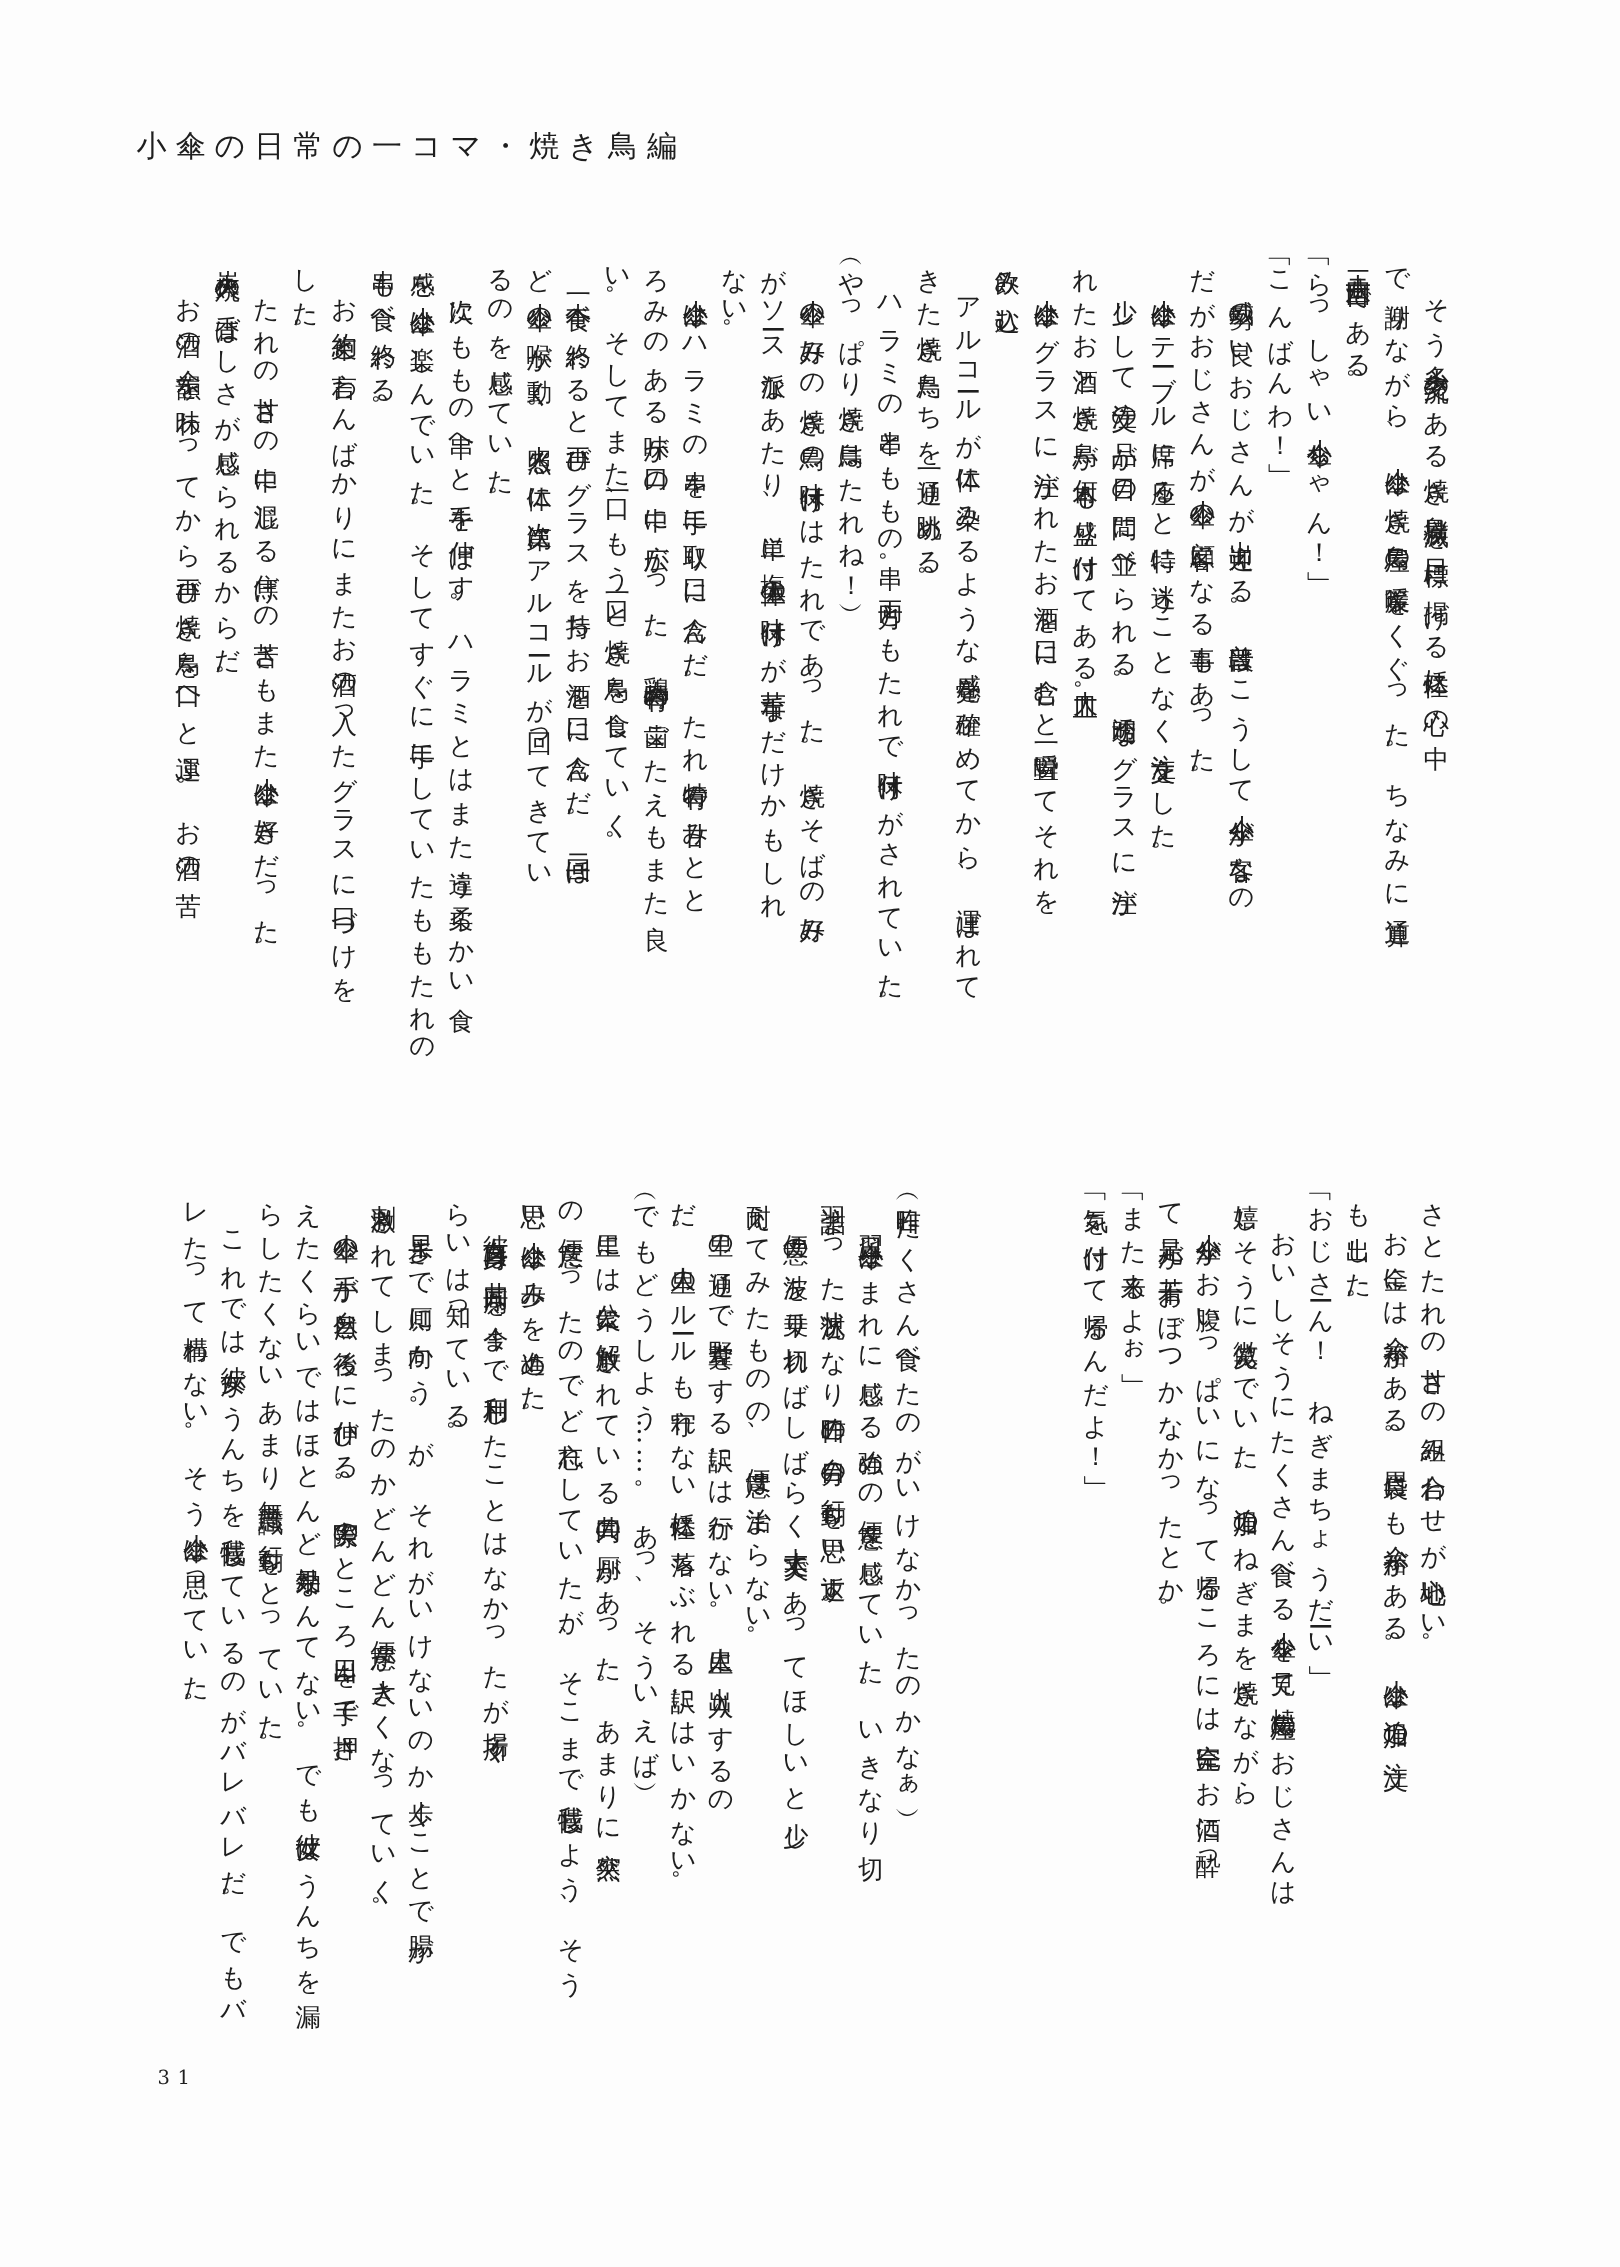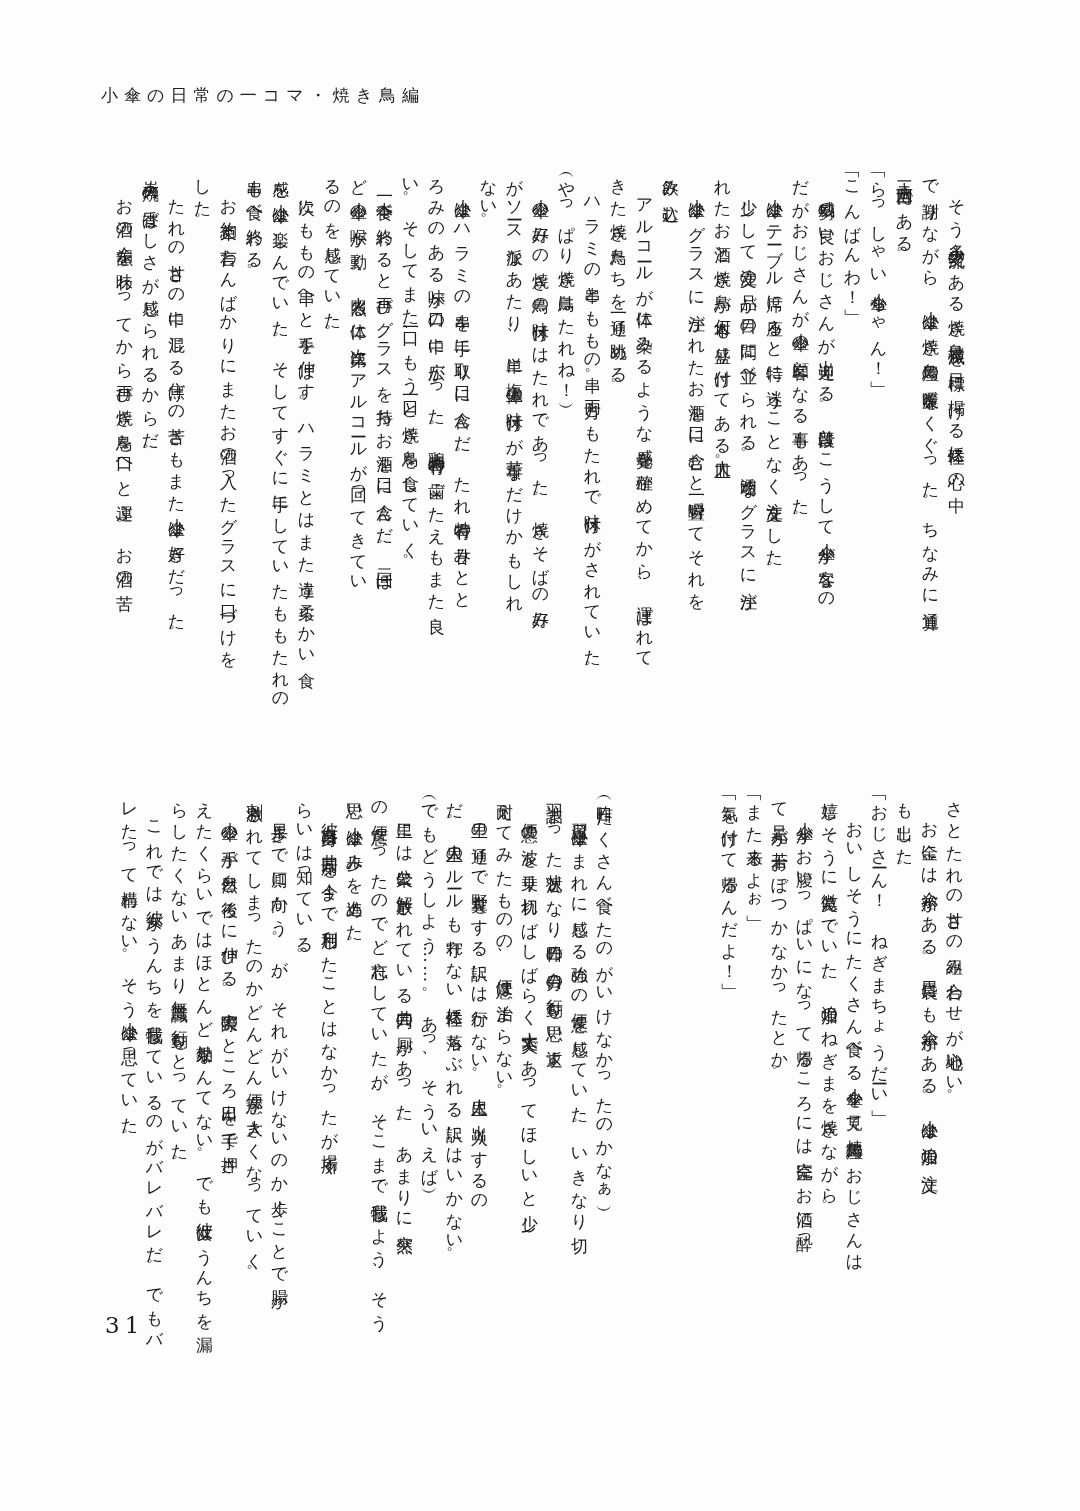--- a/index.html
+++ b/index.html
@@ -10,23 +10,23 @@
     width: 1080px;
     height: 1511px;
     position: relative;
     background: #fdfdfd;
     color: #1e1e1e;
     font-family: "DejaVu Serif", "Liberation Serif", serif;
     overflow: hidden;
   }
   .page-title {
     position: absolute;
-    left: 101px;
+    left: 91px;
     top: 84px;
-    font-size: 17px;
+    font-size: 20px;
     letter-spacing: 6px;
     white-space: pre;
   }
   .vblock {
     position: absolute;
     writing-mode: vertical-rl;
     text-orientation: mixed;
     font-size: 17px;
     letter-spacing: 2.5px;
     line-height: 1;
@@ -45,22 +45,22 @@
     height: 590px;
   }
   .vcol {
     height: 100%;
   }
   .vblock-top .vcol { width: 26px; }
   .vblock-bottom .vcol { width: 25px; }
   .page-number {
     position: absolute;
     left: 105px;
-    top: 1312px;
-    font-size: 23px;
+    top: 1378px;
+    font-size: 13px;
     letter-spacing: 5px;
   }
 </style>
 </head>
 <body>
 
 <div class="page-title">小傘の日常の一コマ・焼き鳥編</div>
 
 <div class="vblock vblock-top"><div class="vcol">　そう多少交流のある焼き鳥撲滅を目標に掲げる妖怪に心の中</div><div class="vcol">で謝りながら、小傘は焼き鳥屋の暖簾をくぐった。ちなみに通算</div><div class="vcol">三十八回目である。</div><div class="vcol">「らっしゃい小傘ちゃん！」</div><div class="vcol">「こんばんわ！」</div><div class="vcol">　威勢の良いおじさんが出迎える。普段はこうして小傘が客なの</div><div class="vcol">だがおじさんが小傘の顧客になる事もあった。</div><div class="vcol">　小傘はテーブル席に座ると特に迷うことなく注文をした。</div><div class="vcol">　少しして注文の品が目の間に並べられる。透明なグラスに注が</div><div class="vcol">れたお酒と焼き鳥が何本も盛り付けてある大皿。</div><div class="vcol">　小傘はグラスに注がれたお酒を口に含むと一瞬置いてそれを</div><div class="vcol">飲み込む。</div><div class="vcol">　アルコールが体に染みるような感覚を確かめてから、運ばれて</div><div class="vcol">きた焼き鳥たちを一通り眺める。</div><div class="vcol">　ハラミの串とももの串。両方ともたれで味付けがされていた。</div><div class="vcol">（やっぱり焼き鳥はたれね！）</div><div class="vcol">　小傘の好みの焼き鳥の味付けはたれであった。焼きそばの好み</div><div class="vcol">がソース派なあたり、単に塩主体の味付けが苦手なだけかもしれ</div><div class="vcol">ない。</div><div class="vcol">　小傘はハラミの串を手に取り口に含んだ。たれ特有の甘みとと</div><div class="vcol">ろみのある味が口の中に広がった。鶏肉特有の歯ごたえもまた良</div><div class="vcol">い。そしてまた一口、もう一口と焼き鳥を食していく。</div><div class="vcol">　一本食べ終わると再びグラスを持ちお酒を口に含んだ。二回ほ</div><div class="vcol">ど小傘の喉が動く。火照る体に次第にアルコールが回ってきてい</div><div class="vcol">るのを感じていた。</div><div class="vcol">　次にももの串へと手を伸ばす。ハラミとはまた違う柔らかい食</div><div class="vcol">感を小傘は楽しんでいた。そしてすぐに手にしていたももたれの</div><div class="vcol">串も食べ終わる。</div><div class="vcol">　お約束と言わんばかりにまたお酒の入ったグラスに口づけを</div><div class="vcol">した。</div><div class="vcol">　たれの甘さの中に混じる焦げの苦さもまた小傘は好きだった。</div><div class="vcol">炭火焼の香ばしさが感じられるからだ。</div><div class="vcol">　お酒の余韻を味わってから再び焼き鳥を口へと運ぶ。お酒の苦</div></div>
 

